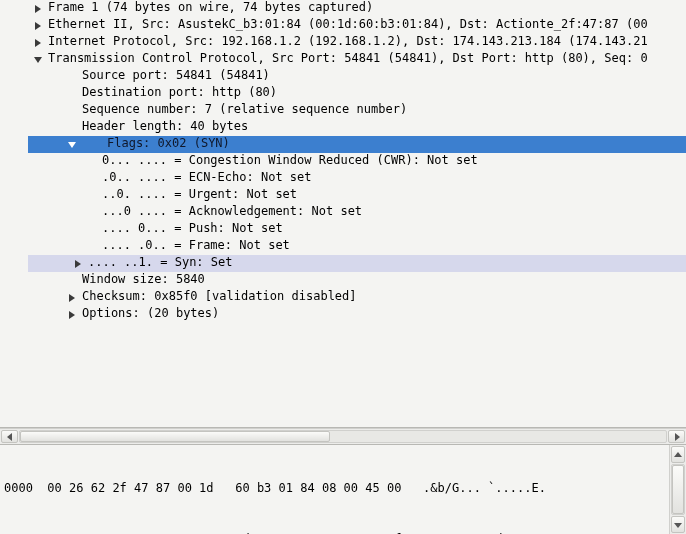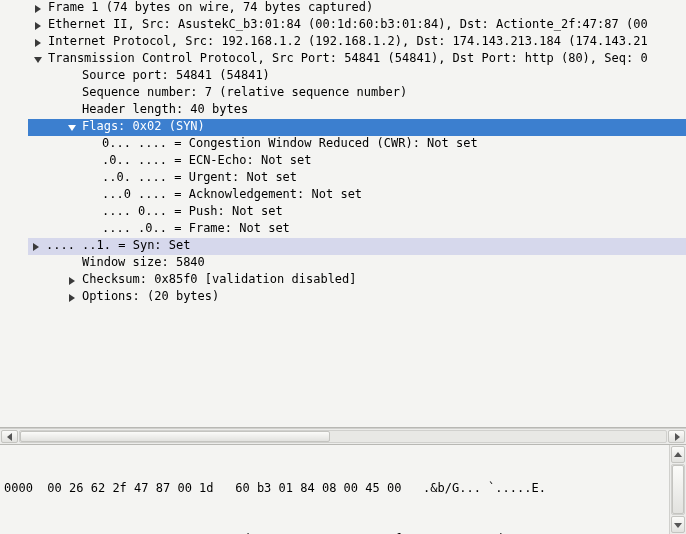--- a/index.html
+++ b/index.html
@@ -20,36 +20,37 @@
   }
   .tree-row {
     display: flex;
     height: 17px;
     white-space: nowrap;
     padding-right: 4px;
     margin-left: 28px;
   }
   .tree-row.sel {
     background: #3c7fcf;
-    color: #ffffff;
+    color: #0f172a;
+    gap: 25px;
   }
   .tree-row.sel2 {
     background: #d6d8ec;
   }
   .toggle {
     width: 16px;
     display: inline-flex;
     justify-content: center;
     align-items: center;
     color: #3a3a3a;
   }
   .tree-row.sel .toggle { color: #fff; }
   .indent0 { padding-left: 2px; }
   .indent1 { padding-left: 36px; }
-  .indent2 { }
+  .indent2 { padding-left: 42px; }
   .indent3 { padding-left: 56px; }
   .label { padding-left: 2px; }
   svg.tri { width: 10px; height: 10px; display:block; }
 
   .scrollbar-h {
     height: 17px;
     background: #ececea;
     border-top: 1px solid #d0d0cd;
     border-bottom: 1px solid #b8b8b4;
     display: flex;
@@ -157,20 +158,24 @@
       </span>
     <span class="label">Transmission Control Protocol, Src Port: 54841 (54841), Dst Port: http (80), Seq: 0</span>
   </div>
 
   <div class="tree-row indent1">
     <span class="toggle"></span>
     <span class="label">Source port: 54841 (54841)</span>
   </div>
   <div class="tree-row indent1">
     <span class="toggle"></span>
+    <span class="label">Destination port: http (80)</span>
+  </div>
+  <div class="tree-row indent1">
+    <span class="toggle"></span>
     <span class="label">Sequence number: 7    (relative sequence number)</span>
   </div>
   <div class="tree-row indent1">
     <span class="toggle"></span>
     <span class="label">Header length: 40 bytes</span>
   </div>
 
   <div class="tree-row indent1 sel">
     <span class="toggle">
         <svg class="tri" viewBox="0 0 10 10">

